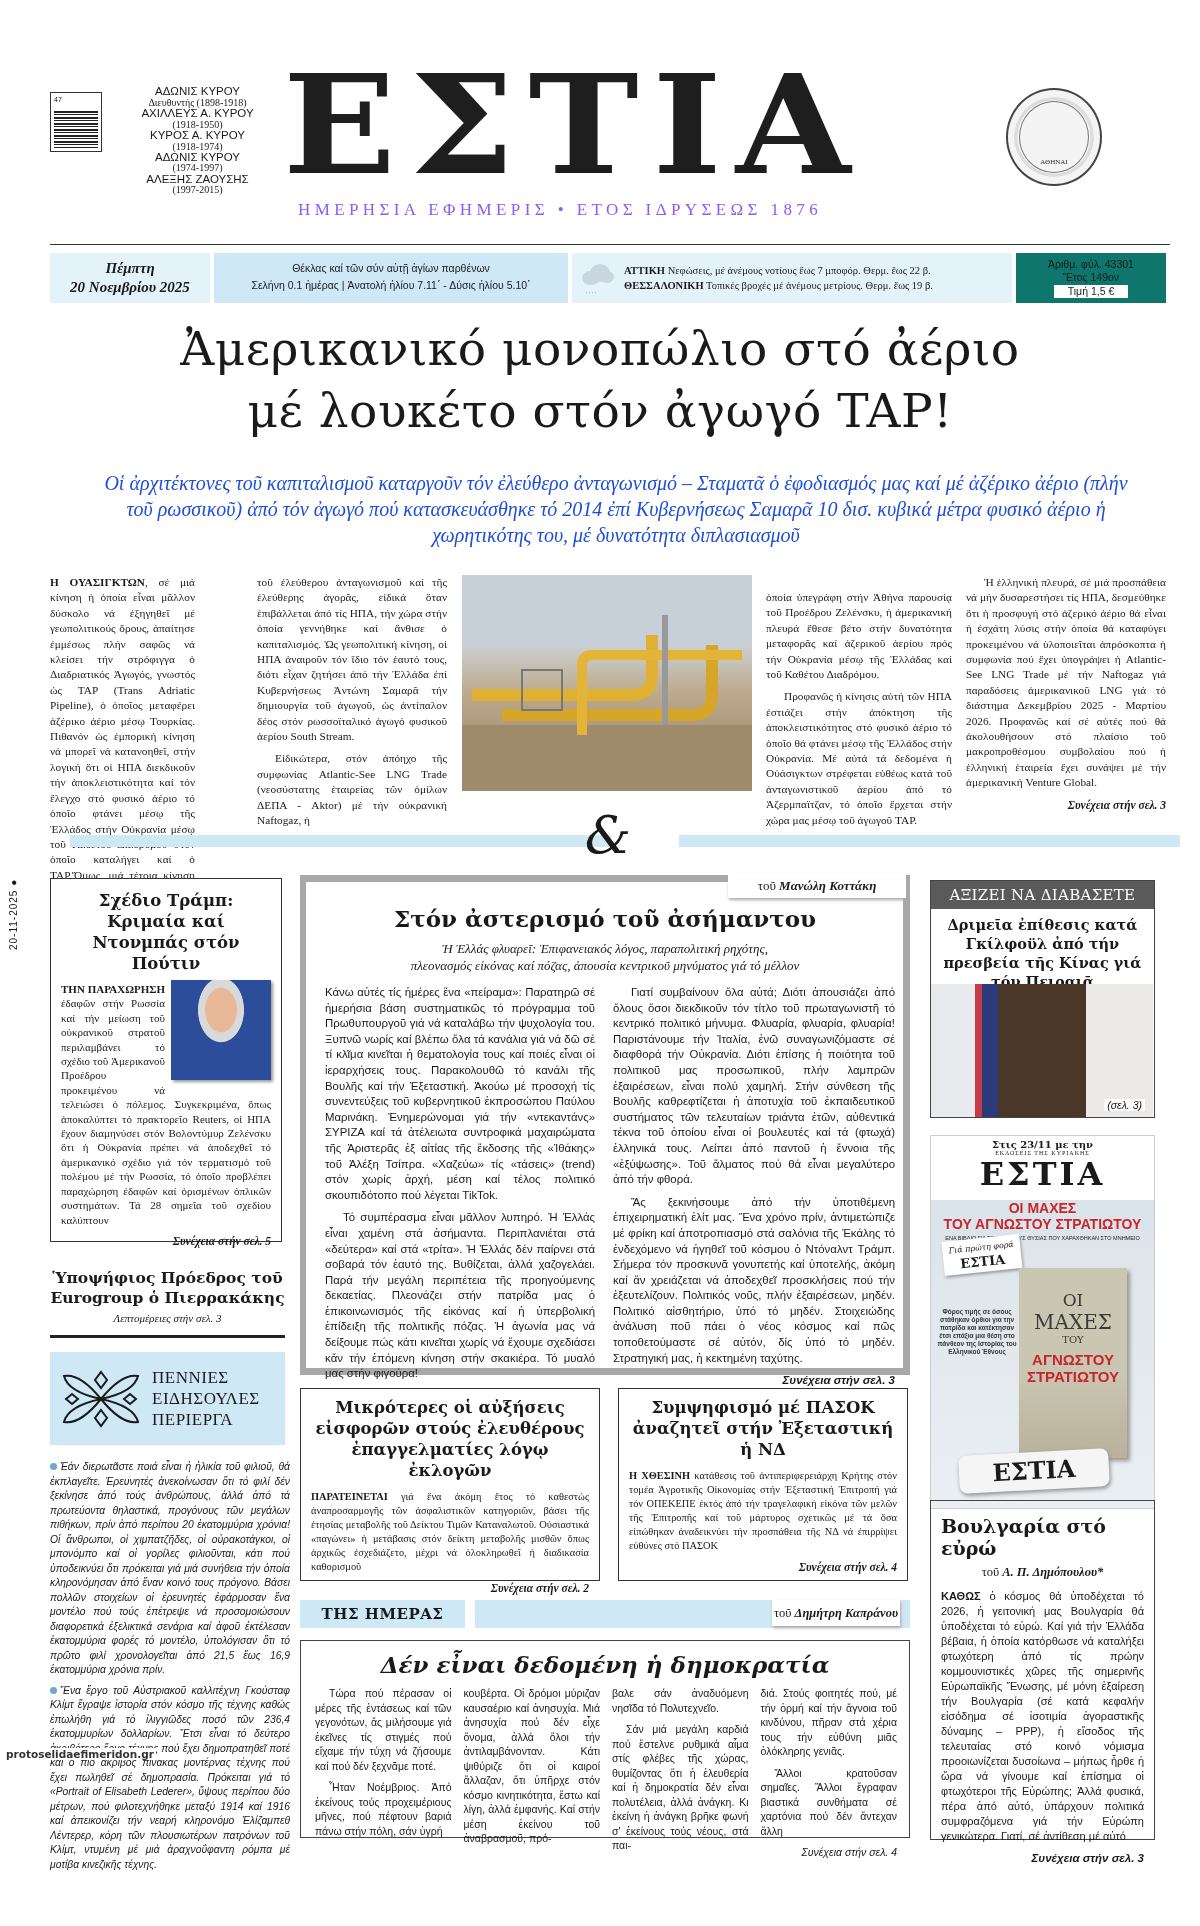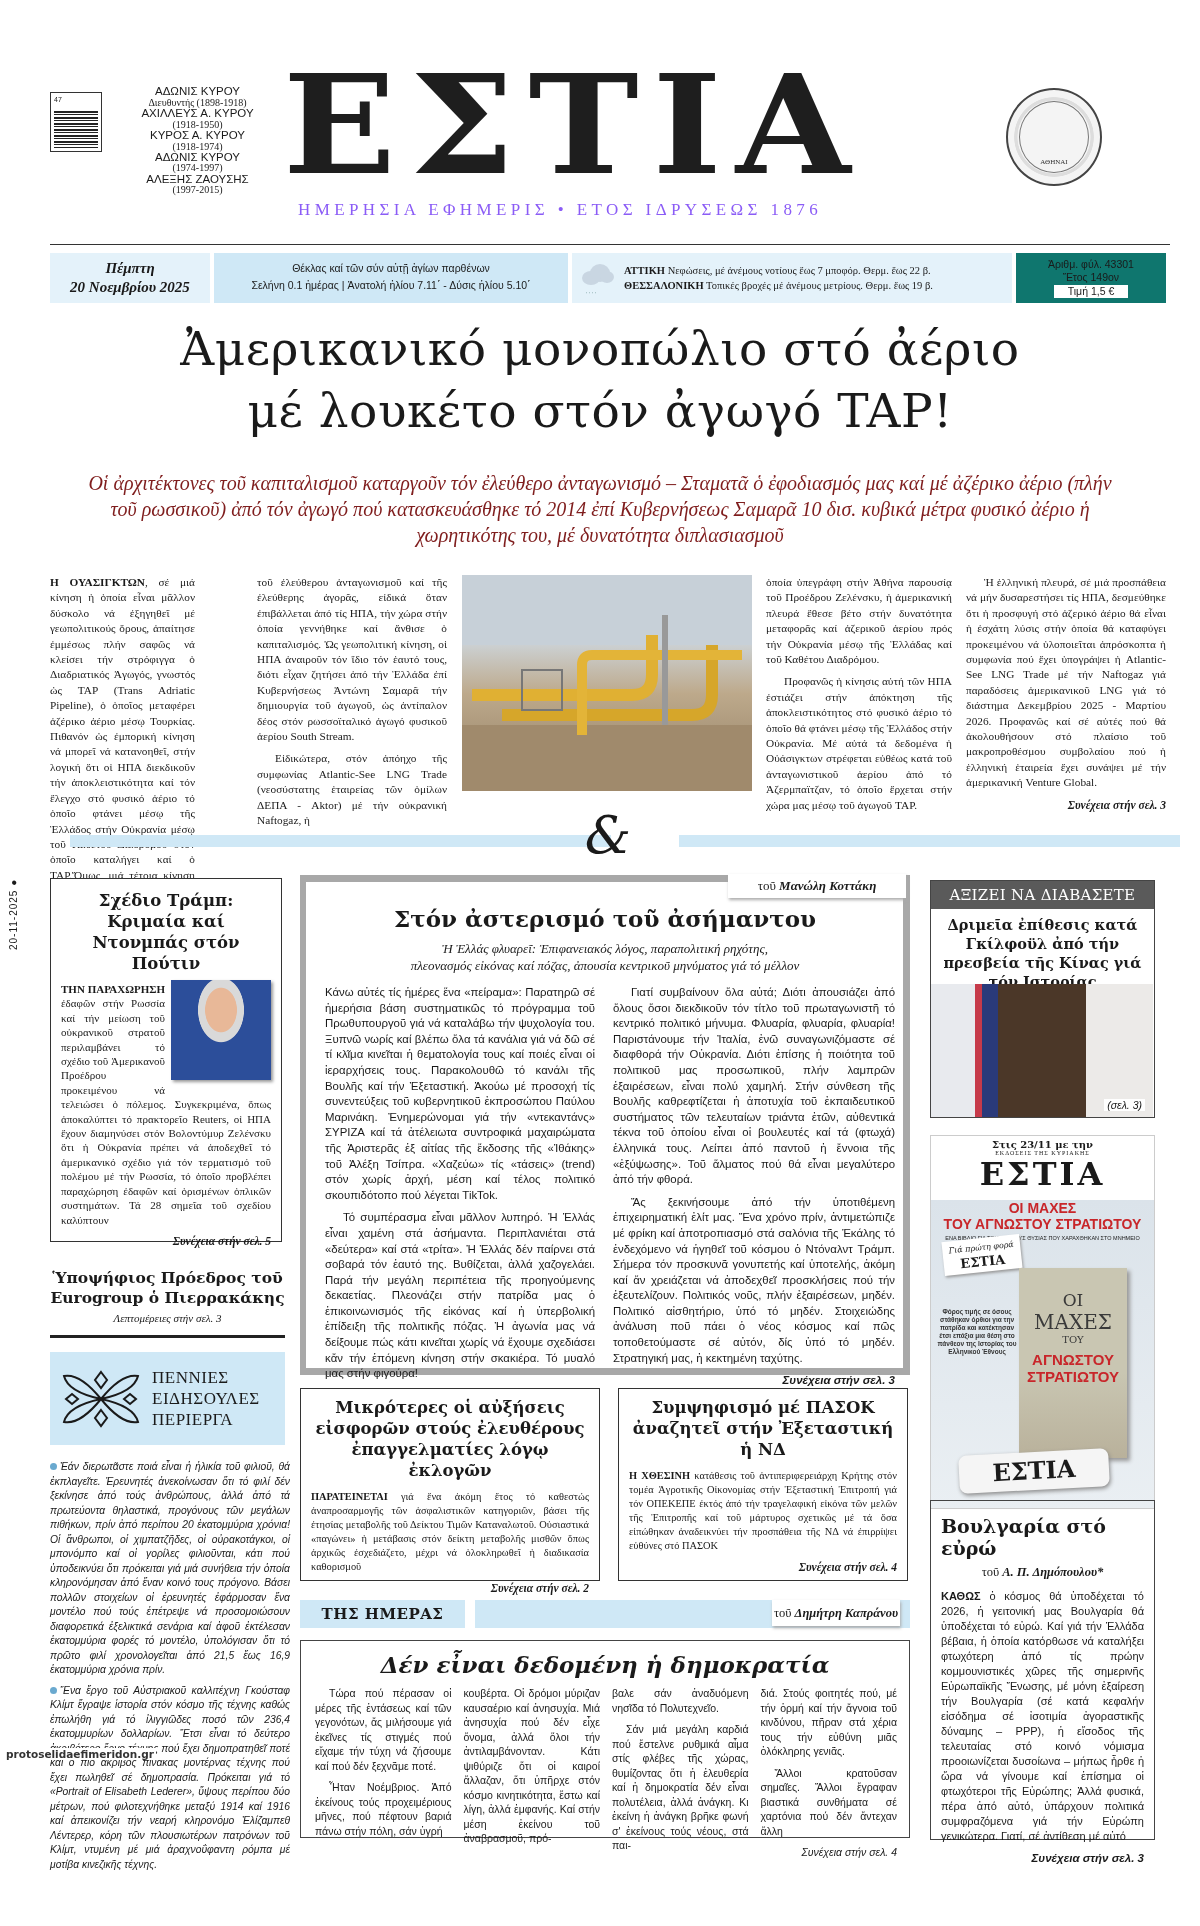--- a/index.html
+++ b/index.html
@@ -24,32 +24,32 @@
   #info-saint { width: 354px; background: #cfe8f6; text-align: center; font-family: "Liberation Sans", sans-serif; font-size: 10.5px; line-height: 17px; padding-top: 7px; }
   #info-weather { width: 440px; background: #e4f2fa; display: flex; align-items: center; gap: 8px; padding-left: 6px; font-size: 10.5px; line-height: 15px; }
   #info-weather b { font-weight: bold; }
   #cloud-icon { width: 38px; height: 34px; position: relative; }
   #cloud-icon .c { position:absolute; background:#c9d6e2; border-radius:50%; }
   #info-issue { width: 150px; background: #0f766e; text-align: center; font-family: "Liberation Sans", sans-serif; font-size: 10.5px; line-height: 13px; padding-top: 5px; }
   #info-issue .price { background:#fff; display:inline-block; padding: 0 14px; margin-top:1px; }
 
   
   #headline { left: 40px; top: 318px; width: 1120px; text-align: center; font-family: "DejaVu Serif", serif; font-size: 47px; line-height: 62px; font-weight: 500; color: #1a1a1a; letter-spacing: 0.5px; }
-  #subhead { left: 80px; top: 470px; width: 1040px; text-align: center; font-style: italic; font-size: 20px; line-height: 26px; color: #7f1d1d; }
+  #subhead { left: 96px; top: 470px; width: 1040px; text-align: center; font-style: italic; font-size: 20px; line-height: 26px; color: #1d4ed8; }
 
   .col { font-size: 11.3px; line-height: 15.4px; text-align: justify; hyphens: auto; }
   .col p + p { margin-top: 7px; }
   .col .indent { text-indent: 18px; }
   .lead { font-weight: bold; }
   .cont { text-align: right; font-style: italic; font-weight: bold; font-size: 11.5px; margin-top: 7px; }
 
   #main-col1 { left: 50px; top: 575px; width: 145px; }
   #main-col2 { left: 207px; top: 575px; width: 145px; }
   #main-photo { left: 462px; top: 575px; width: 290px; height: 216px; overflow: hidden; background: linear-gradient(180deg, #b9c4cd 0%, #cdd4d9 30%, #bda98b 55%, #8f7d63 100%); }
-  #main-col3 { left: 766px; top: 575px; width: 186px; }
+  #main-col3 { left: 766px; top: 590px; width: 186px; }
   #main-col4 { left: 966px; top: 575px; width: 200px; }
 
   #amp-bar { left: 50px; top: 829px; width: 1120px; height: 20px; }
   #amp-bar .l { position:absolute; left:20px; top:6px; width:541px; height:12px; background:#cfe8f6; }
   #amp-bar .r { position:absolute; left:629px; top:6px; width:501px; height:12px; background:#cfe8f6; }
   #amp { left: 578px; top: 805px; width: 60px; font-size: 52px; font-style: italic; font-family: "DejaVu Serif", serif; text-align:center; line-height: 60px; }
   #side-date { left: 6px; top: 860px; width: 20px; height: 90px; }
   #side-date span { display:block; transform: rotate(-90deg); transform-origin: left top; position:absolute; left: 2px; top: 90px; width: 90px; font-size: 10px; font-family: "Liberation Sans", sans-serif; letter-spacing: 1px; }
 
   
@@ -272,21 +272,21 @@
   <p style="text-indent:18px">Τό συμπέρασμα εἶναι μᾶλλον λυπηρό. Ἡ Ἑλλάς εἶναι χαμένη στά ἀσήμαντα. Περιπλανιέται στά «δεύτερα» καί στά «τρίτα». Ἡ Ἑλλάς δέν παίρνει στά σοβαρά τόν ἑαυτό της. Βυθίζεται, ἀλλά χαζογελάει. Παρά τήν μεγάλη περιπέτεια τῆς προηγούμενης δεκαετίας. Πλεονάζει στήν πατρίδα μας ὁ ἐπικοινωνισμός τῆς εἰκόνας καί ἡ ὑπερβολική ἐπίδειξη τῆς πολιτικῆς πόζας. Ἡ ἀγωνία μας νά δείξουμε πώς κάτι κινεῖται χωρίς νά ἔχουμε σχεδιάσει κἄν τήν ἑπόμενη κίνηση στήν σκακιέρα. Τό μυαλό μας στήν φιγούρα!</p>
 </div>
 <div class="abs sanscol" id="kott-col2">
   <p style="text-indent:18px">Γιατί συμβαίνουν ὅλα αὐτά; Διότι ἀπουσιάζει ἀπό ὅλους ὅσοι διεκδικοῦν τόν τίτλο τοῦ πρωταγωνιστῆ τό κεντρικό πολιτικό μήνυμα. Φλυαρία, φλυαρία, φλυαρία! Παριστάνουμε τήν Ἰταλία, ἐνῶ συναγωνιζόμαστε σέ διαφθορά τήν Οὐκρανία. Διότι ἐπίσης ἡ ποιότητα τοῦ πολιτικοῦ μας προσωπικοῦ, πλήν λαμπρῶν ἐξαιρέσεων, εἶναι πολύ χαμηλή. Στήν σύνθεση τῆς Βουλῆς καθρεφτίζεται ἡ ἀποτυχία τοῦ ἐκπαιδευτικοῦ συστήματος τῶν τελευταίων τριάντα ἐτῶν, αὐθεντικά τέκνα τοῦ ὁποίου εἶναι οἱ βουλευτές καί τά (φτωχά) ἑλληνικά τους. Λείπει ἀπό παντοῦ ἡ ἔννοια τῆς «ἐξύψωσης». Τοῦ ἅλματος πού θά εἶναι μεγαλύτερο ἀπό τήν φθορά.</p>
   <p style="text-indent:18px">Ἄς ξεκινήσουμε ἀπό τήν ὑποτιθέμενη ἐπιχειρηματική ἐλίτ μας. Ἕνα χρόνο πρίν, ἀντιμετώπιζε μέ φρίκη καί ἀποτροπιασμό στά σαλόνια τῆς Ἑκάλης τό ἐνδεχόμενο νά ἡγηθεῖ τοῦ κόσμου ὁ Ντόναλντ Τράμπ. Σήμερα τόν προσκυνᾶ γονυπετής καί ὑποτελής, ἀκόμη καί ἄν χρειάζεται νά ἀποδεχθεῖ προσκλήσεις πού τήν ἐξευτελίζουν. Πολιτικός νοῦς, πλήν ἐξαιρέσεων, μηδέν. Πολιτικό αἰσθητήριο, ὑπό τό μηδέν. Στοιχειώδης ἀνάλυση ποῦ πάει ὁ νέος κόσμος καί πῶς τοποθετούμαστε σέ αὐτόν, δίς ὑπό τό μηδέν. Στρατηγική μας, ἡ κεκτημένη ταχύτης.</p>
   <div class="cont" style="font-family:'Liberation Sans',sans-serif">Συνέχεια στήν σελ. 3</div>
 </div>
 
 <div class="abs" id="worth-box">
   <div id="worth-header">ΑΞΙΖΕΙ ΝΑ ΔΙΑΒΑΣΕΤΕ</div>
-  <div id="worth-title">Δριμεῖα ἐπίθεσις κατά Γκίλφοϋλ ἀπό τήν πρεσβεία τῆς Κίνας γιά τόν Ιστορίας</div>
+  <div id="worth-title">Δριμεῖα ἐπίθεσις κατά Γκίλφοϋλ ἀπό τήν πρεσβεία τῆς Κίνας γιά τόν Πειραιᾶ</div>
   <div id="worth-photo">
     <span class="pg">(σελ. 3)</span>
   </div>
 </div>
 
 <div class="abs" id="ad-box">
   <div class="small">Στις 23/11 με την</div>
   <div style="font-size:6px;letter-spacing:1px;">ΕΚΔΟΣΕΙΣ ΤΗΣ ΚΥΡΙΑΚΗΣ</div>
   <div class="logo">ΕΣΤΙΑ</div>
   <div class="red">

